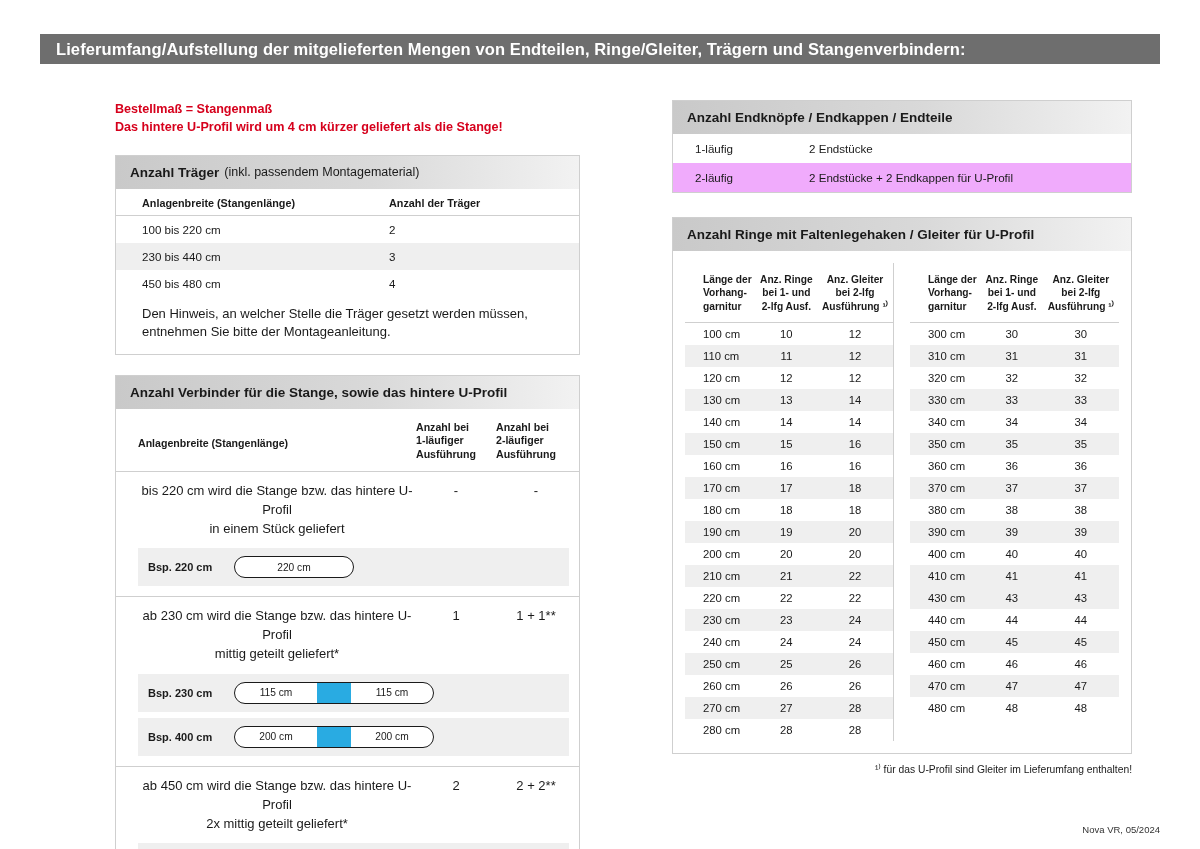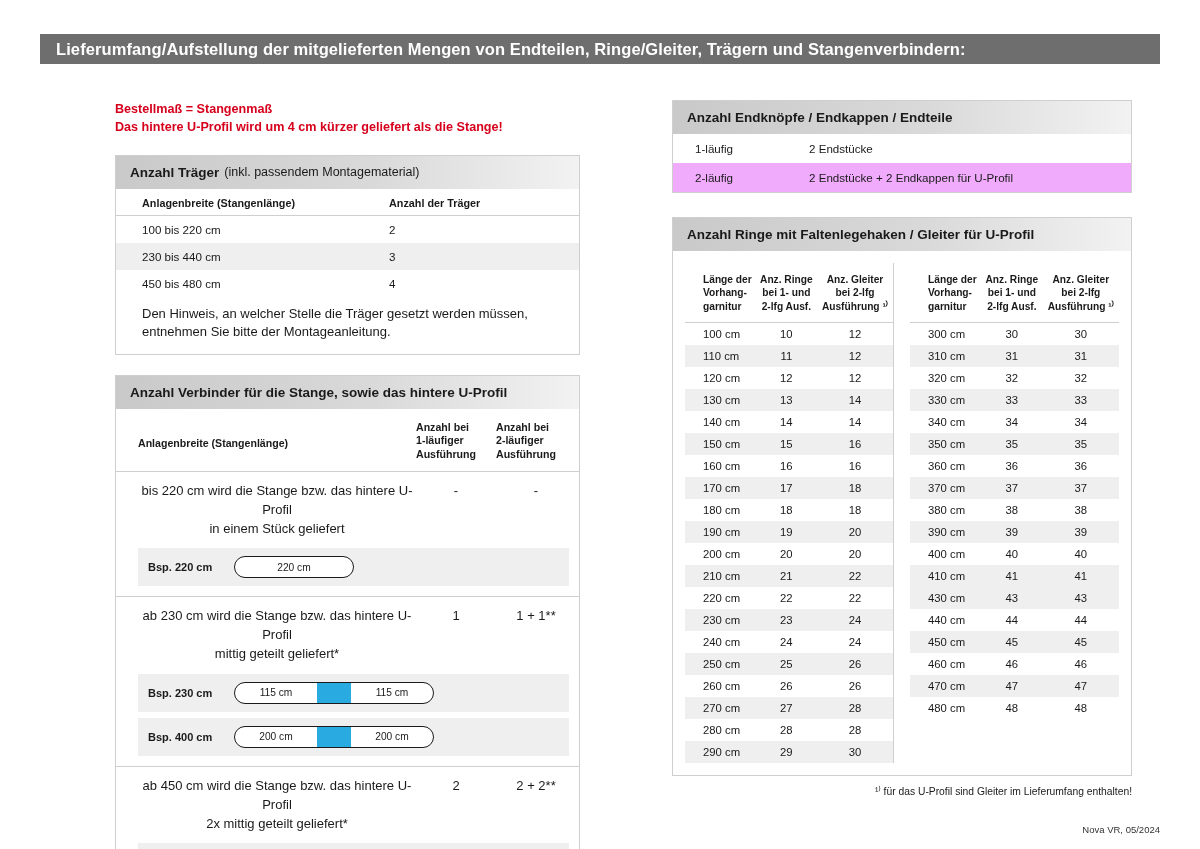--- a/index.html
+++ b/index.html
@@ -406,25 +406,20 @@
                 <tr class="alt">
                   <td class="c1">270 cm</td>
                   <td>27</td>
                   <td>28</td>
                 </tr>
                 <tr>
                   <td class="c1">280 cm</td>
                   <td>28</td>
                   <td>28</td>
                 </tr>
-                <tr class="alt">
-                  <td class="c1">290 cm</td>
-                  <td>29</td>
-                  <td>30</td>
-                </tr>
               </tbody>
           </table>
         </div>
 
         <div class="ringe-half">
           <table class="rtbl">
             <thead>
               <tr>
                 <th class="c1">
                   <div>Länge der</div>

